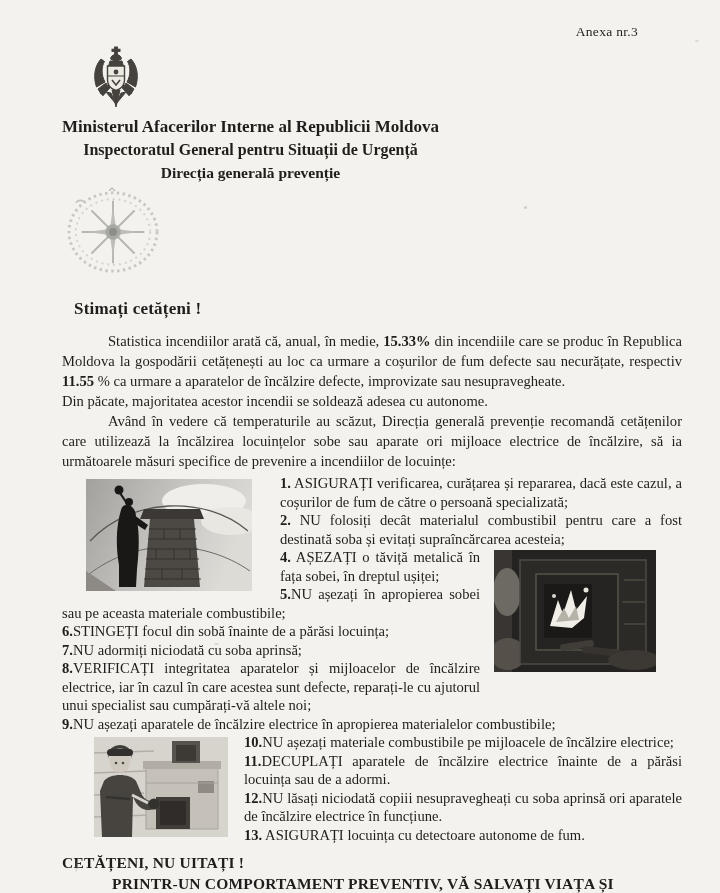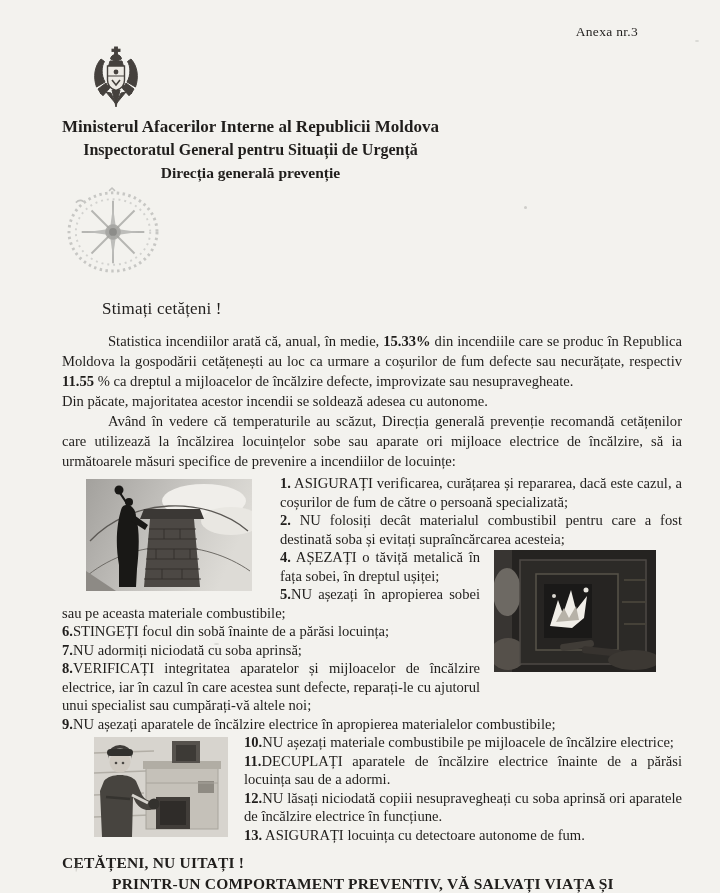--- a/index.html
+++ b/index.html
@@ -23,21 +23,21 @@
   .header-row{display:flex;align-items:flex-start;margin-top:6px;flex-direction:column;}
   .arms{width:52px;height:64px;flex:none;margin-left:28px;}
   .arms svg{display:block;width:100%;height:100%;}
   .htext{flex:1;text-align:center;font-weight:700;padding-top:6px;}
   .ht1{font-size:17px;line-height:21px;}
   .ht2{font-size:16px;line-height:21px;margin-top:2px;}
   .ht3{font-size:15.5px;line-height:21px;margin-top:2px;}
   .stamp{width:98px;height:90px;flex:none;margin:2px 0 0 2px;}
   .stamp svg{display:block;width:100%;height:100%;}
 
-  .salutation{font-size:17px;font-weight:400;margin:24px 0 12px 40px;letter-spacing:.2px;}
+  .salutation{font-size:17px;font-weight:700;margin:24px 0 12px 12px;letter-spacing:.2px;}
 
   .para{font-size:14.6px;line-height:20px;text-align:justify;margin:0;}
   .indent{text-indent:46px;}
 
   .measures{font-size:14.6px;line-height:18.5px;text-align:justify;margin-top:3px;}
   .measures p{margin:0;}
   .num{font-weight:700;}
 
   .photo{display:block;}
   .photo svg{display:block;width:100%;height:100%;}
@@ -110,21 +110,21 @@
         <circle cx="50" cy="48" r="8" fill="#a3a3a0" opacity="0.85"></circle>
         <circle cx="50" cy="48" r="4" fill="#8c8c89"></circle>
         <path d="M46 6 l3 -3 l3 3" fill="none" stroke="#c2c2bf" stroke-width="1.5"></path>
         <path d="M12 18 q4 -4 8 -1" fill="none" stroke="#c2c2bf" stroke-width="1.5"></path>
       </svg>
     </div>
   </div>
 
   <div class="salutation">Stimați cetățeni !</div>
 
-  <p class="para indent"><span>Statistica incendiilor arată că, anual, în medie, </span><b>15.33%</b><span> din incendiile care se produc în Republica Moldova la gospodării cetățenești au loc ca urmare a coșurilor de fum defecte sau necurățate, respectiv </span><b>11.55</b><span> % ca dreptul a mijloacelor de încălzire defecte, improvizate sau nesupravegheate.</span></p>
+  <p class="para indent"><span>Statistica incendiilor arată că, anual, în medie, </span><b>15.33%</b><span> din incendiile care se produc în Republica Moldova la gospodării cetățenești au loc ca urmare a coșurilor de fum defecte sau necurățate, respectiv </span><b>11.55</b><span> % ca urmare a aparatelor de încălzire defecte, improvizate sau nesupravegheate.</span></p>
 
   <p class="para">Din păcate, majoritatea acestor incendii se soldează adesea cu autonome.</p>
 
   <p class="para indent">Având în vedere că temperaturile au scăzut, Direcția generală prevenție recomandă cetățenilor care utilizează la încălzirea locuințelor sobe sau aparate ori mijloace electrice de încălzire, să ia următoarele măsuri specifice de prevenire a incendiilor de locuințe:</p>
 
   <div class="measures">
 
     <span class="photo photo1">
       <svg viewBox="0 0 166 112" xmlns="http://www.w3.org/2000/svg" preserveAspectRatio="none">
         <defs>

